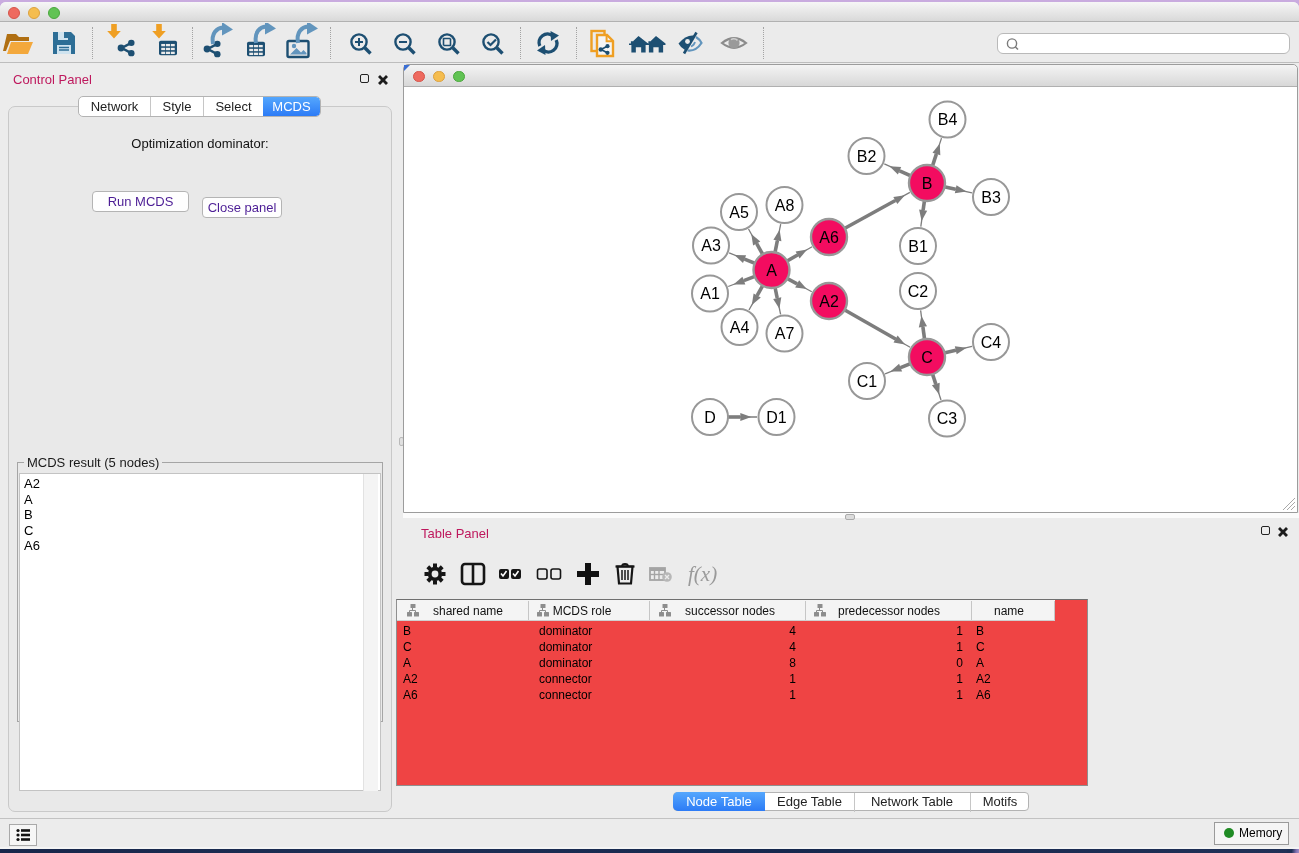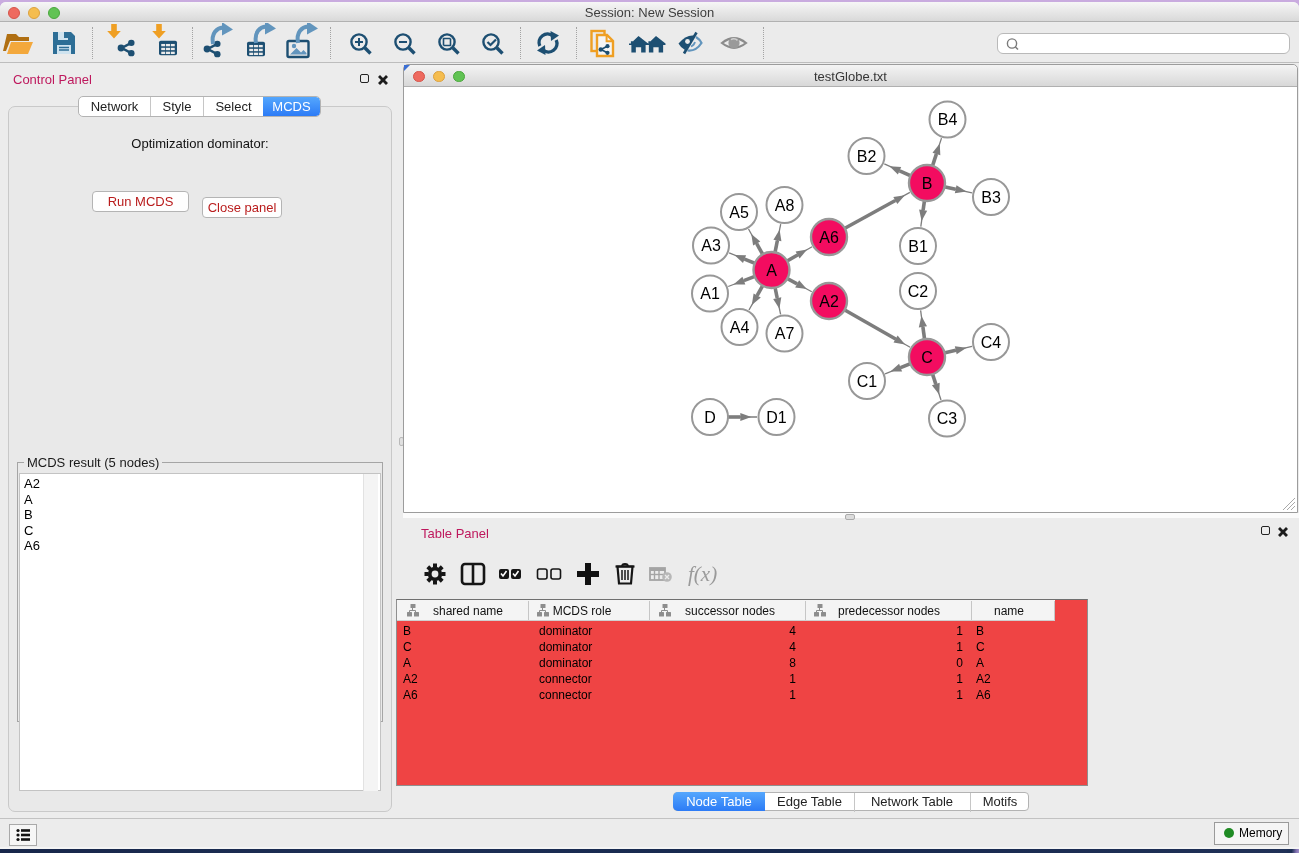--- a/index.html
+++ b/index.html
@@ -13,36 +13,35 @@
 #toolbar{position:absolute;top:21px;left:0;width:1299px;height:40px;background:#ebebeb;border-bottom:1px solid #bdbdbd}
 .vsep{position:absolute;top:4px;height:32px;width:0;border-left:1px dotted #a3a3a3}
 #search{position:absolute;left:997px;top:10px;width:293px;height:21px;background:#fff;border:1px solid #b9b9b9;border-radius:6px}
 .ttext{font-size:13px;color:#be185d}
 .winbtn{position:absolute;width:9px;height:9px;border:1.5px solid #222;border-radius:2px;background:transparent}
 #cp-tabs{position:absolute;left:78px;top:94px;width:243px;height:21px;background:#fff;border:1px solid #b3b3b3;border-radius:5px;overflow:hidden}
 .seg{position:absolute;top:0;height:19px;text-align:center;font-size:13px;color:#222;line-height:19px}
 .segdiv{position:absolute;top:0;height:19px;width:1px;background:#c6c6c6}
 #mcds-tab{background:linear-gradient(#55a7fd,#2c7bf6);color:#fff;border-radius:0 4px 4px 0}
 #cp-content{position:absolute;left:8px;top:104px;width:384px;height:706px;background:#e9e9e9;border:1px solid #c9c9c9;border-radius:7px}
-.btn{position:absolute;background:#fefefe;border:1px solid #b4b4b4;border-radius:4px;font-size:13px;color:#b91c1c;text-align:center}
+.btn{position:absolute;background:#fefefe;border:1px solid #b4b4b4;border-radius:4px;font-size:13px;color:#4c1d95;text-align:center}
 #dropdown{position:absolute;left:43px;top:155px;width:313px;height:22px;background:#fff;border:1px solid #b3b3b3;border-radius:4px;font-size:13px;color:#1a1a1a;line-height:20px;padding-left:12px}
 #stepper{position:absolute;right:-1px;top:-1px;width:22px;height:22px;background:linear-gradient(#55a7fd,#2c7bf6);border-radius:0 4px 4px 0}
 #fieldset{position:absolute;left:17px;top:460px;width:366px;height:260px;border:1px solid #a5a5a5}
 #legend{position:absolute;left:6px;top:-8px;background:#e9e9e9;padding:0 3px;font-size:13px;color:#1a1a1a}
 #listbox{position:absolute;left:1px;top:10px;width:362px;height:318px;background:#fff;border:1px solid #c3c3c3;font-size:13px;color:#000}
 #listbox div.it{padding-left:4px;height:15.6px;line-height:15.6px}
 #scrolltrack{position:absolute;right:2px;top:0px;width:15px;height:317px;background:#f4f4f4;border-left:1px solid #e2e2e2}
 </style></head><body>
 <div id="app">
 <div id="win">
   <div id="titlebar">
     <div class="tl" style="left:7.5px;background:#ee6a5f;border:0.5px solid #d5544a"></div>
     <div class="tl" style="left:27.5px;background:#f5bd4f;border:0.5px solid #dca13e"></div>
     <div class="tl" style="left:47.5px;background:#61c354;border:0.5px solid #4aa73d"></div>
-    <div id="title">Session: New Session</div>
   </div>
   <div id="toolbar">
   <svg width="1299" height="40" style="position:absolute;top:0;left:0" xmlns="http://www.w3.org/2000/svg">
 
     <g transform="translate(20,20)">
       <path d="M-13,-9 h9 l3,3 h10 v4 h-19 l-4,10 h-3 z" fill="#b06f12"></path>
       <path d="M-9,-1 h22 l-5,12 h-21 z" fill="#f3a83c"></path>
     </g>
 
     <g transform="translate(64,20)">
@@ -220,21 +219,20 @@
   <div class="abs" style="left:845px;top:512px;width:10px;height:6px;background:#dcdcdc;border:1px solid #ababab;border-radius:2px"></div>
 
   <div class="abs" style="left:403px;top:62px;width:895px;height:449px;background:#fff;border:1px solid #9c9c9c;border-radius:5px 5px 0 0">
     <div class="abs" style="left:0;top:0;width:893px;height:22px;background:linear-gradient(#f4f4f4,#d8d8d8);border-bottom:1px solid #b0b0b0;border-radius:5px 5px 0 0">
       <svg width="8" height="8" style="position:absolute;left:0;top:0" xmlns="http://www.w3.org/2000/svg">
             <path d="M0,0 L6,0 L0,6 z" fill="#3b6fd4"></path>
           </svg>
       <div class="tl" style="position:absolute;top:5.5px;left:9px;width:11.5px;height:11.5px;border-radius:50%;background:#ee6a5f;border:0.5px solid #d5544a"></div>
       <div class="tl" style="position:absolute;top:5.5px;left:29px;width:11.5px;height:11.5px;border-radius:50%;background:#f5bd4f;border:0.5px solid #dca13e"></div>
       <div class="tl" style="position:absolute;top:5.5px;left:49px;width:11.5px;height:11.5px;border-radius:50%;background:#61c354;border:0.5px solid #4aa73d"></div>
-      <div style="position:absolute;top:4px;left:0;width:893px;text-align:center;font-size:13px;color:#363636">testGlobe.txt</div>
     </div>
     <svg width="14" height="14" style="position:absolute;right:1px;bottom:1px" xmlns="http://www.w3.org/2000/svg">
           <g stroke="#a9a9a9" stroke-width="1">
             <line x1="1" y1="13" x2="13" y2="1"></line>
             <line x1="5" y1="13" x2="13" y2="5"></line>
             <line x1="9" y1="13" x2="13" y2="9"></line>
           </g>
         </svg>
   </div>
 <svg width="894" height="426" style="position:absolute;left:404px;top:85px" xmlns="http://www.w3.org/2000/svg">

